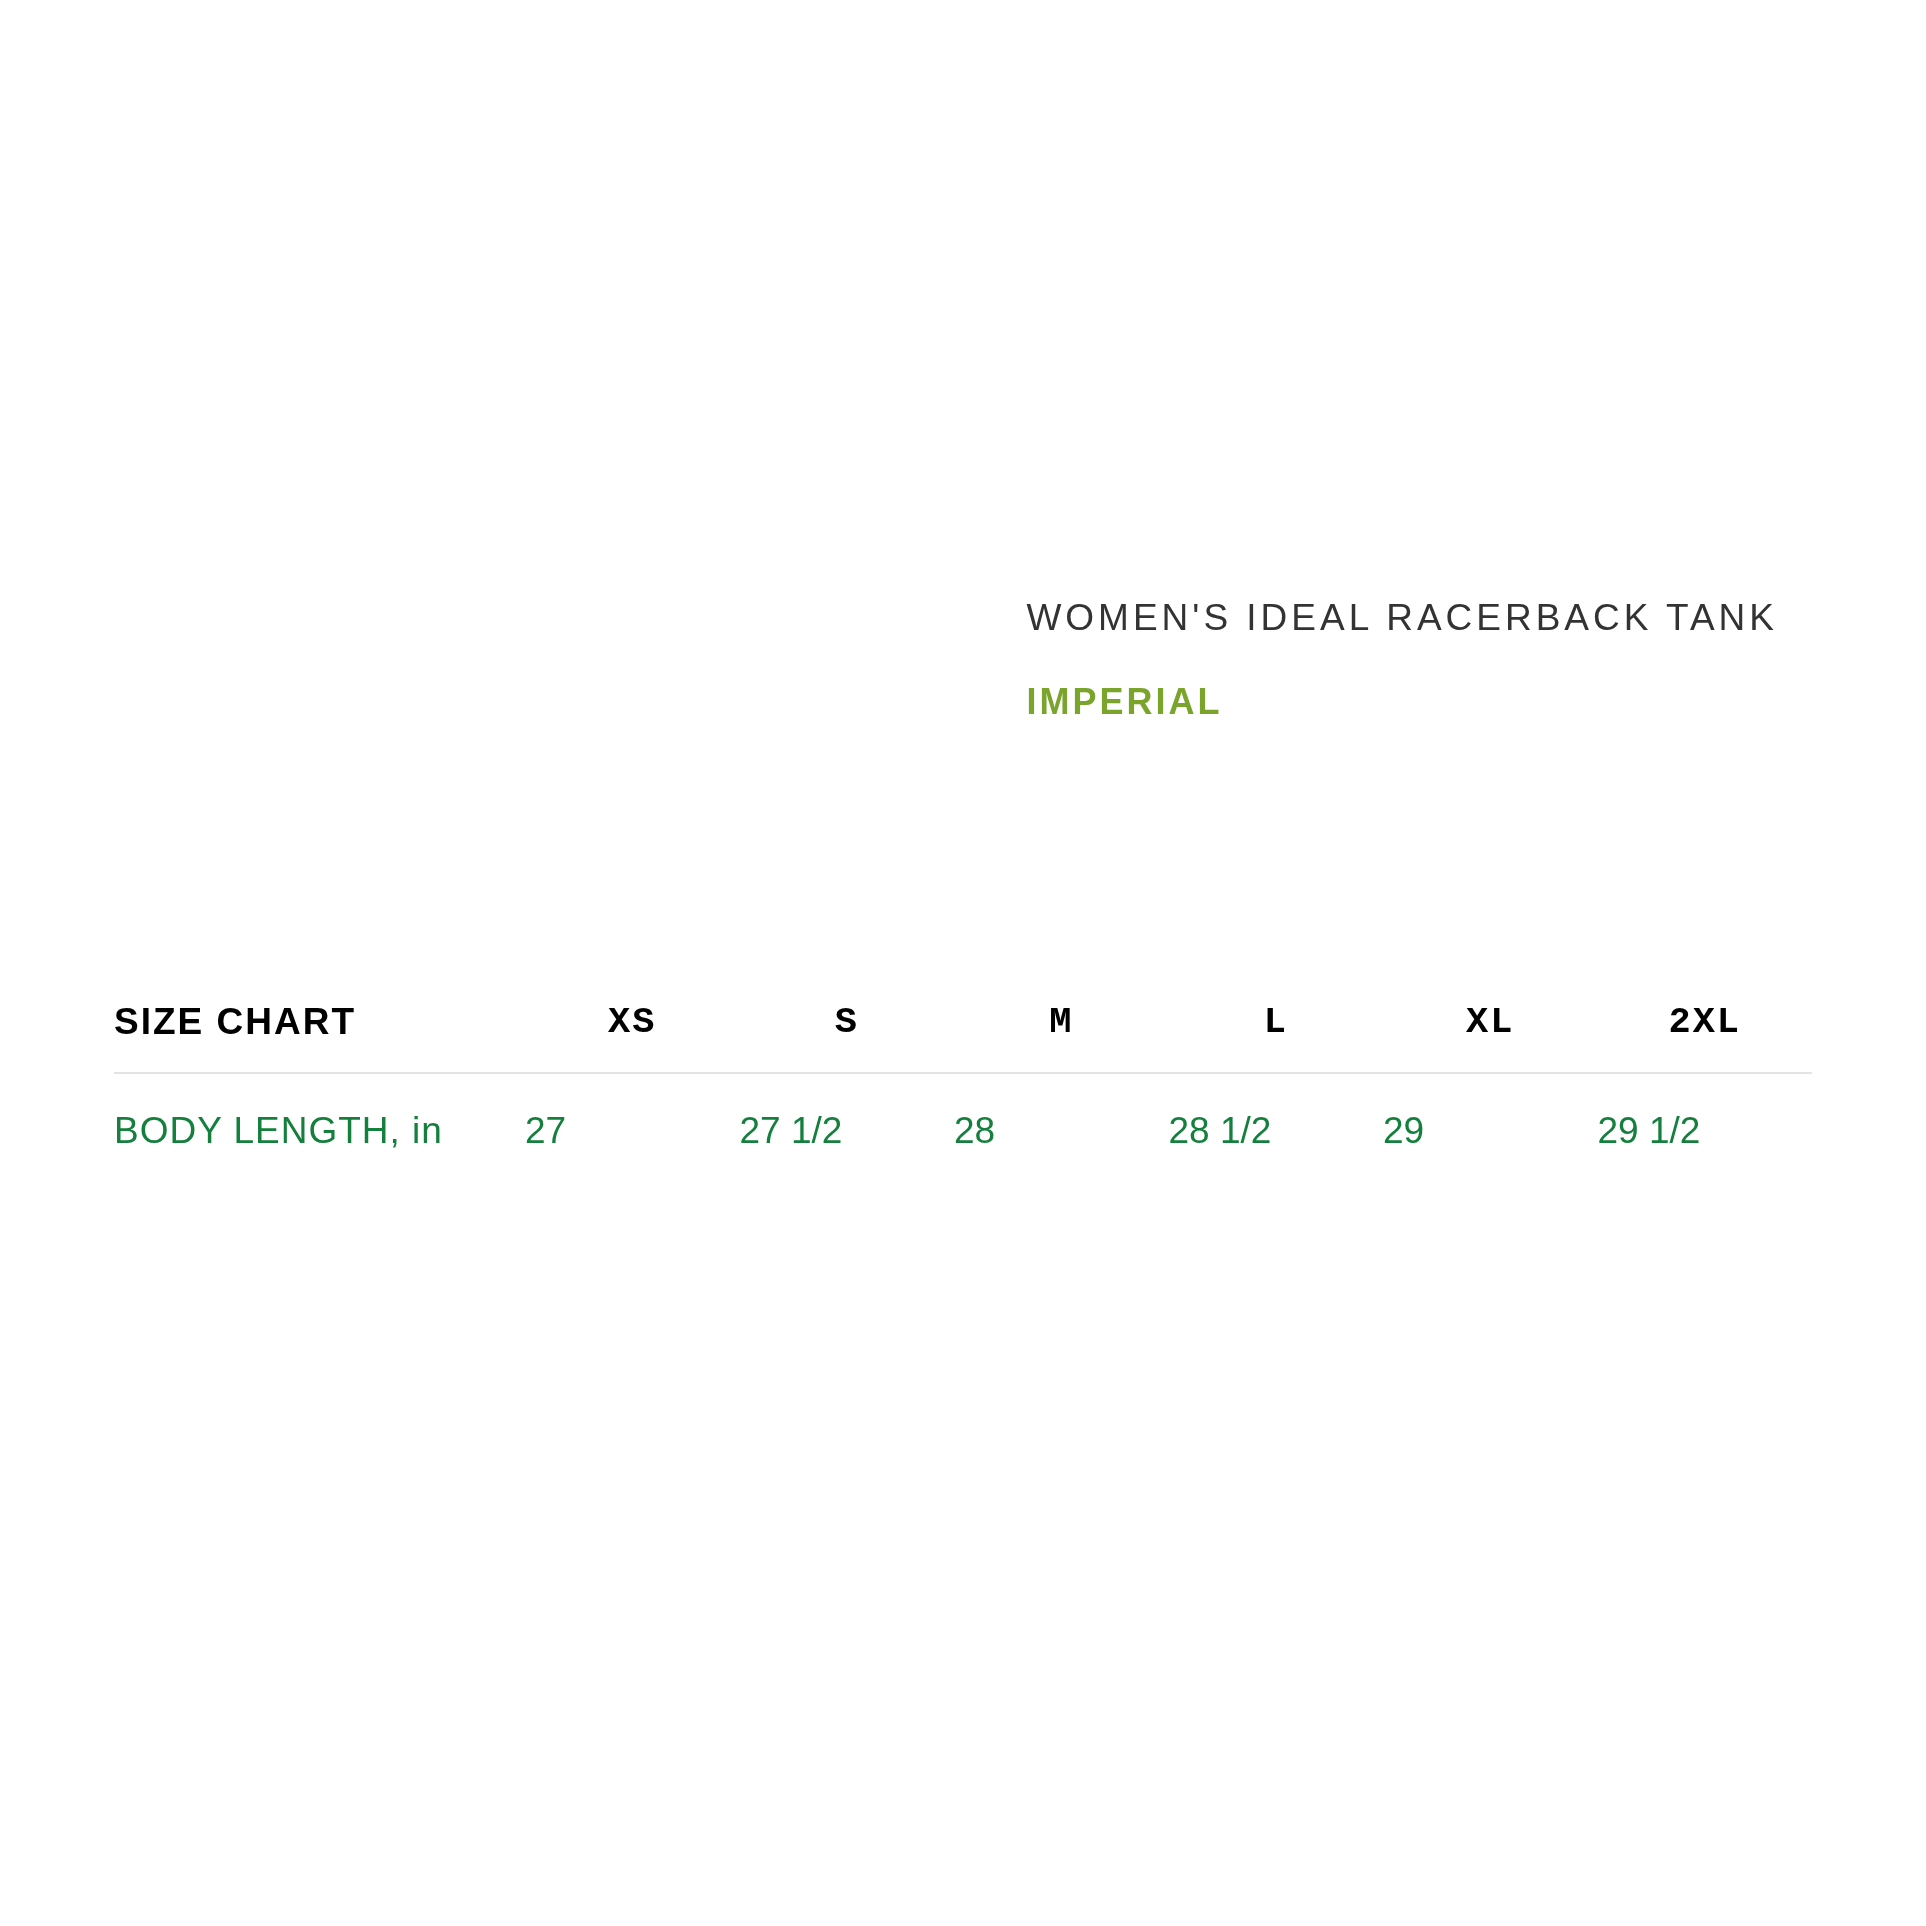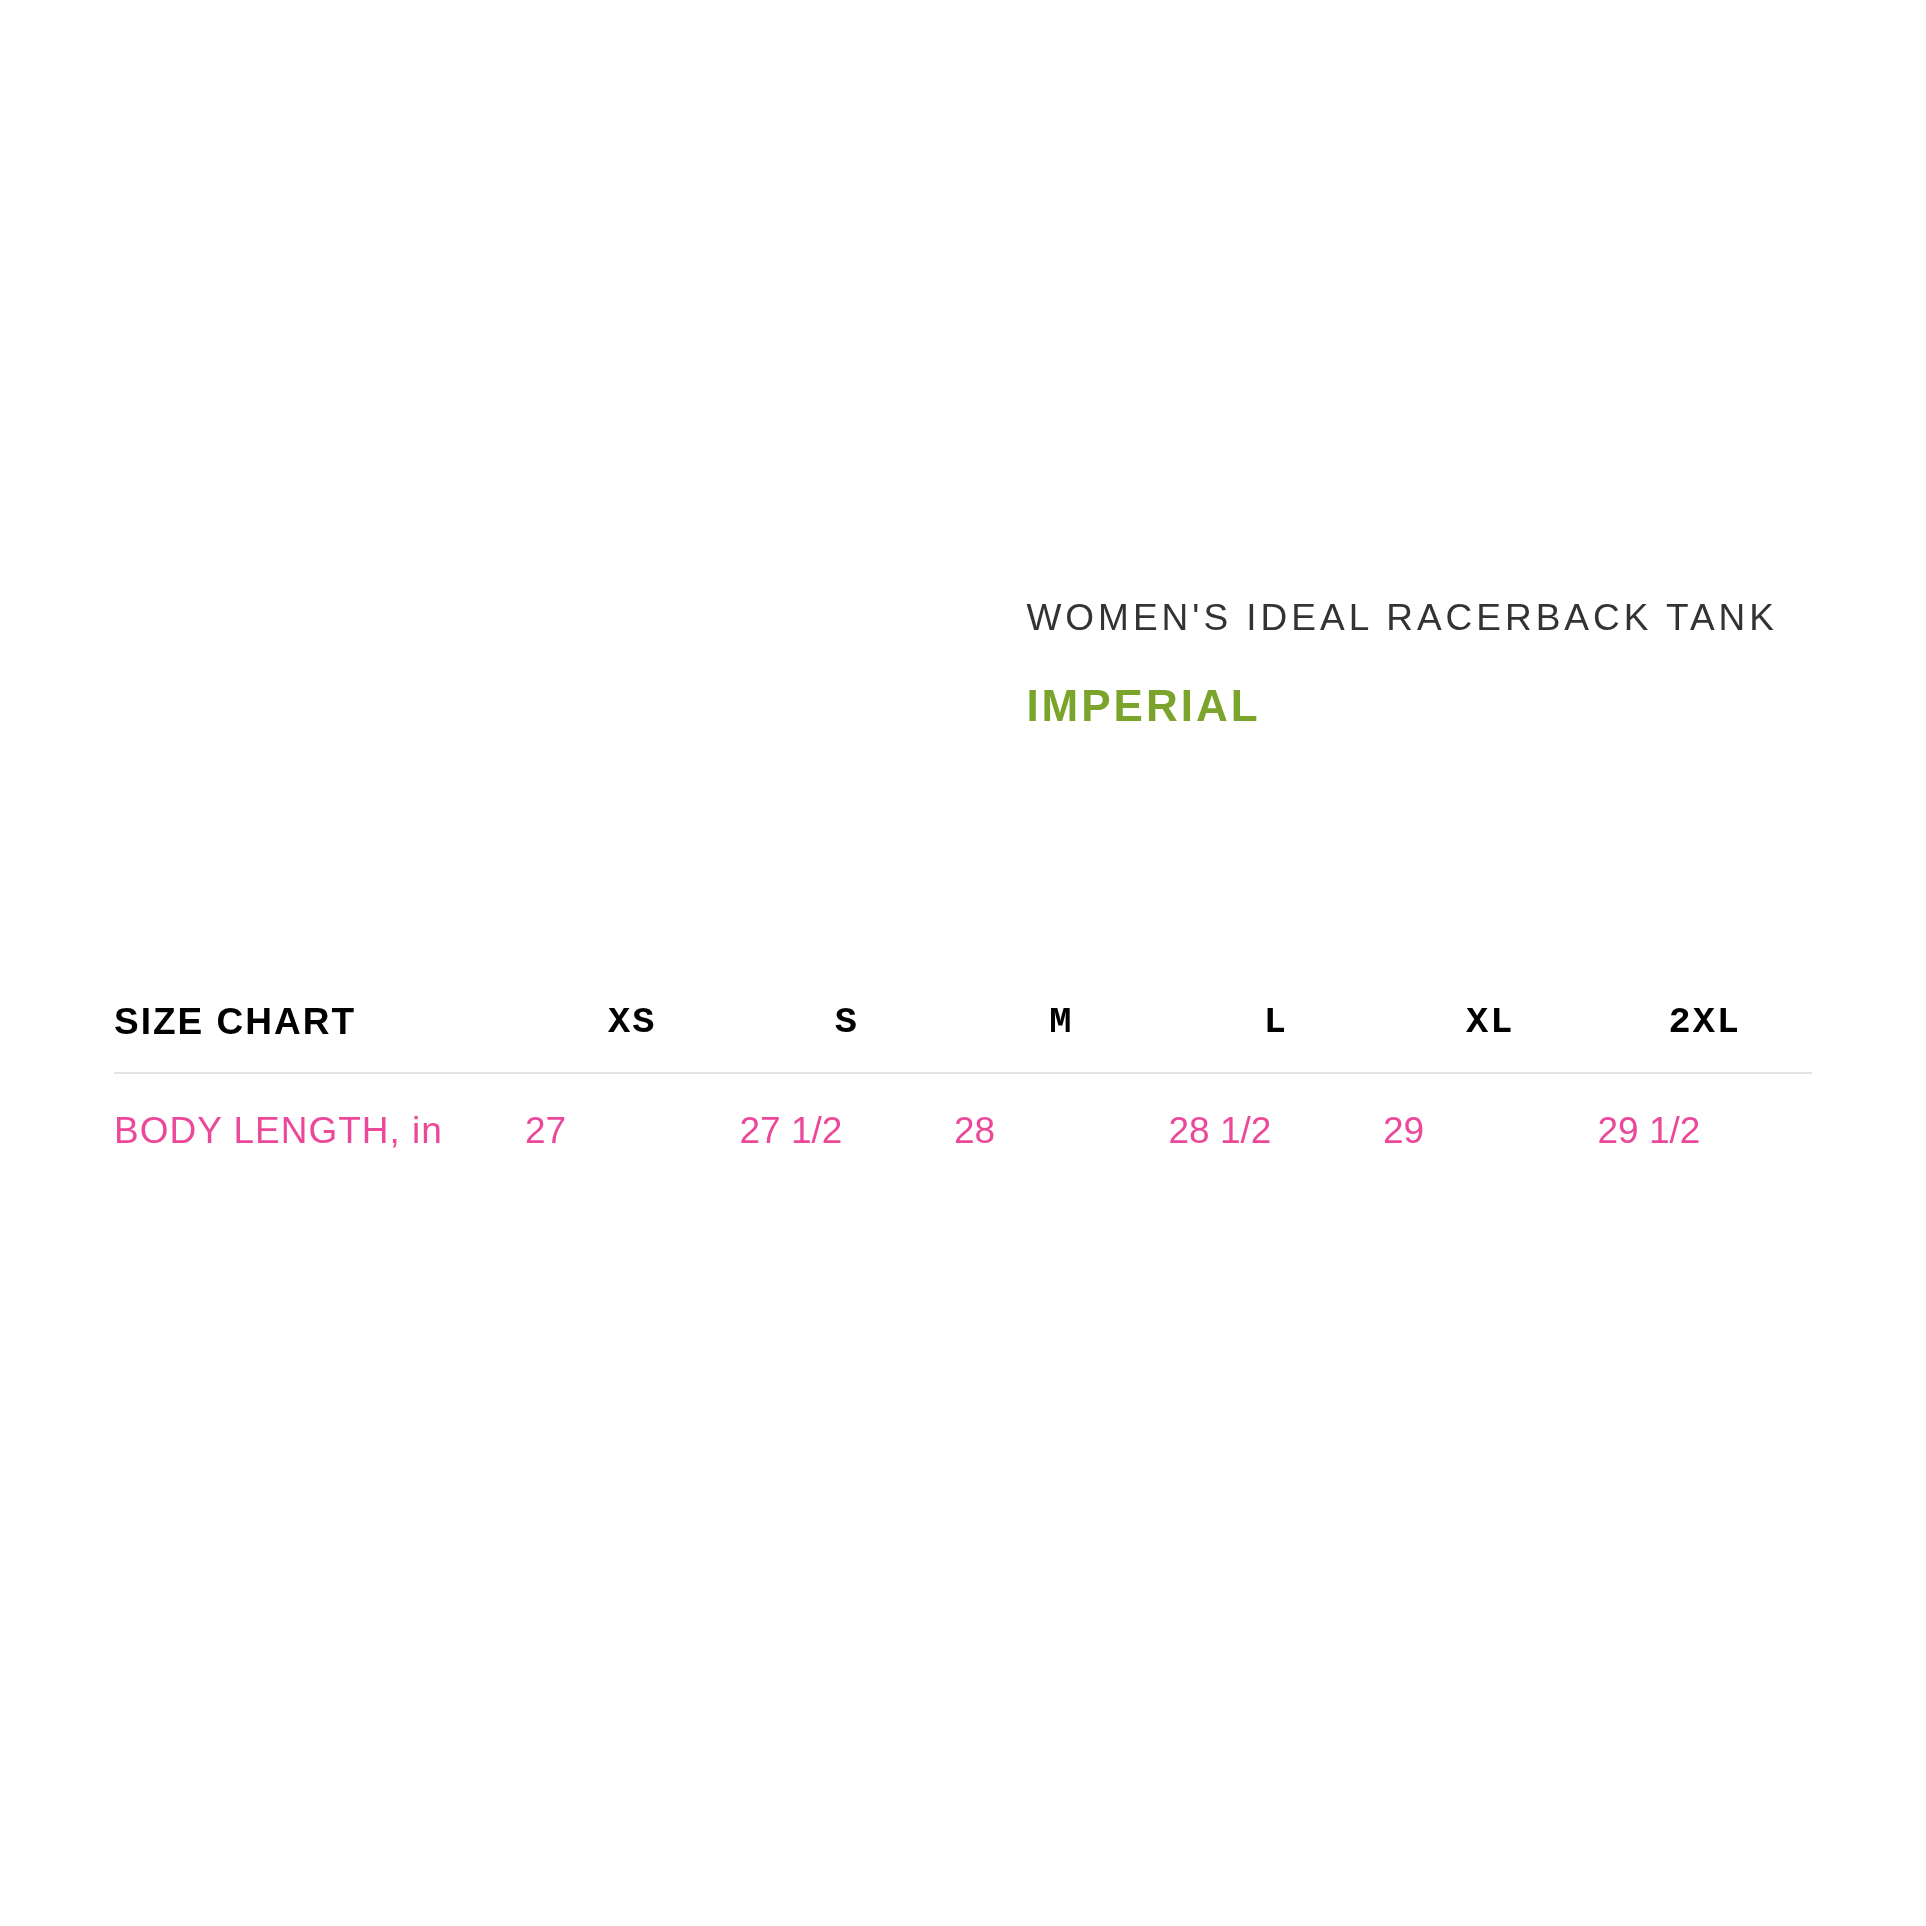--- a/index.html
+++ b/index.html
@@ -27,21 +27,21 @@
     font-size: 37px;
     line-height: 40px;
     font-weight: 400;
     letter-spacing: 4px;
     color: #333333;
     white-space: nowrap;
   }
   .units-label {
     display: inline-block;
     margin-top: 46px;
-    font-size: 44px;
+    font-size: 36px;
     line-height: 1;
     font-weight: 700;
     letter-spacing: 3px;
     color: #7aa42b;
     white-space: nowrap;
   }
 
   
   table.size-table {
     position: absolute;
@@ -64,21 +64,21 @@
     padding: 0;
   }
   table.size-table th.corner { text-align: left; }
   table.size-table th.size-col { text-align: center; font-family: Liberation Mono, monospace; }
 
   table.size-table tbody td {
     height: 114px;
     vertical-align: middle;
     font-size: 37px;
     font-weight: 400;
-    color: #ec4899;
+    color: #15803d;
     padding: 0;
   }
   table.size-table tbody tr:not(:last-child) td {
     border-bottom: 2px solid #e3e3e3;
   }
   table.size-table td.row-label {
     text-align: left;
     letter-spacing: 1px;
     white-space: nowrap;
   }

